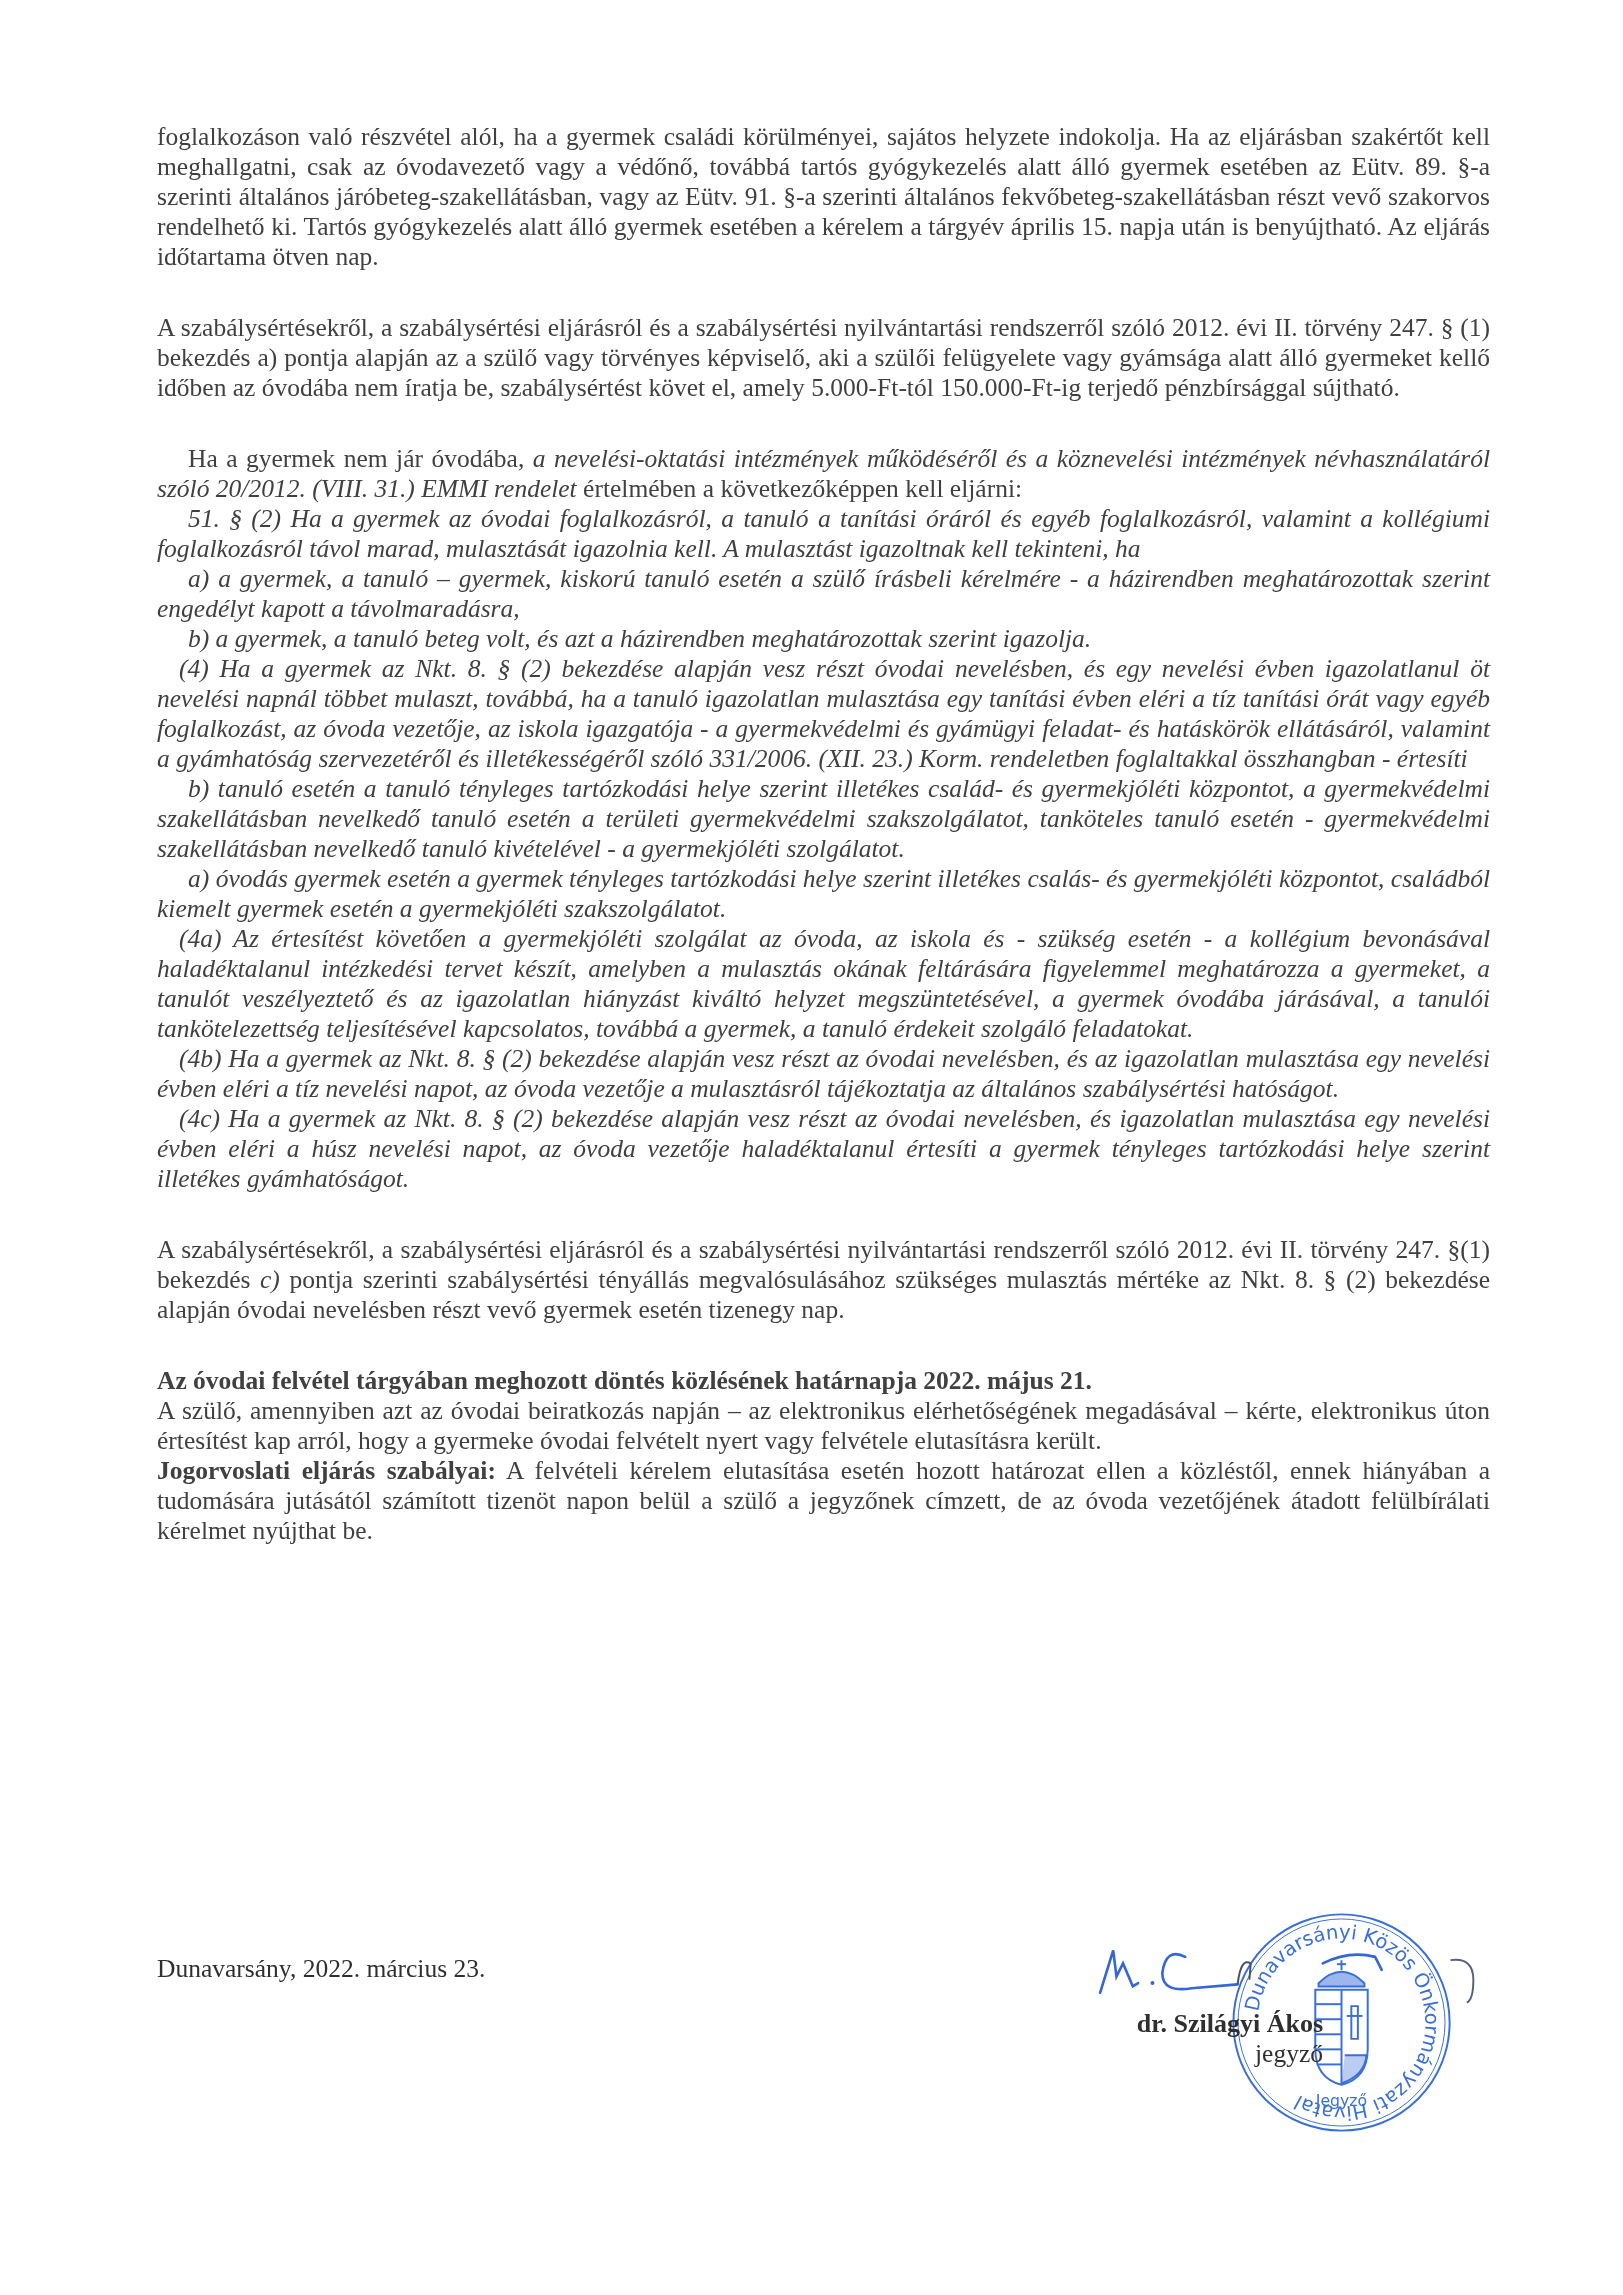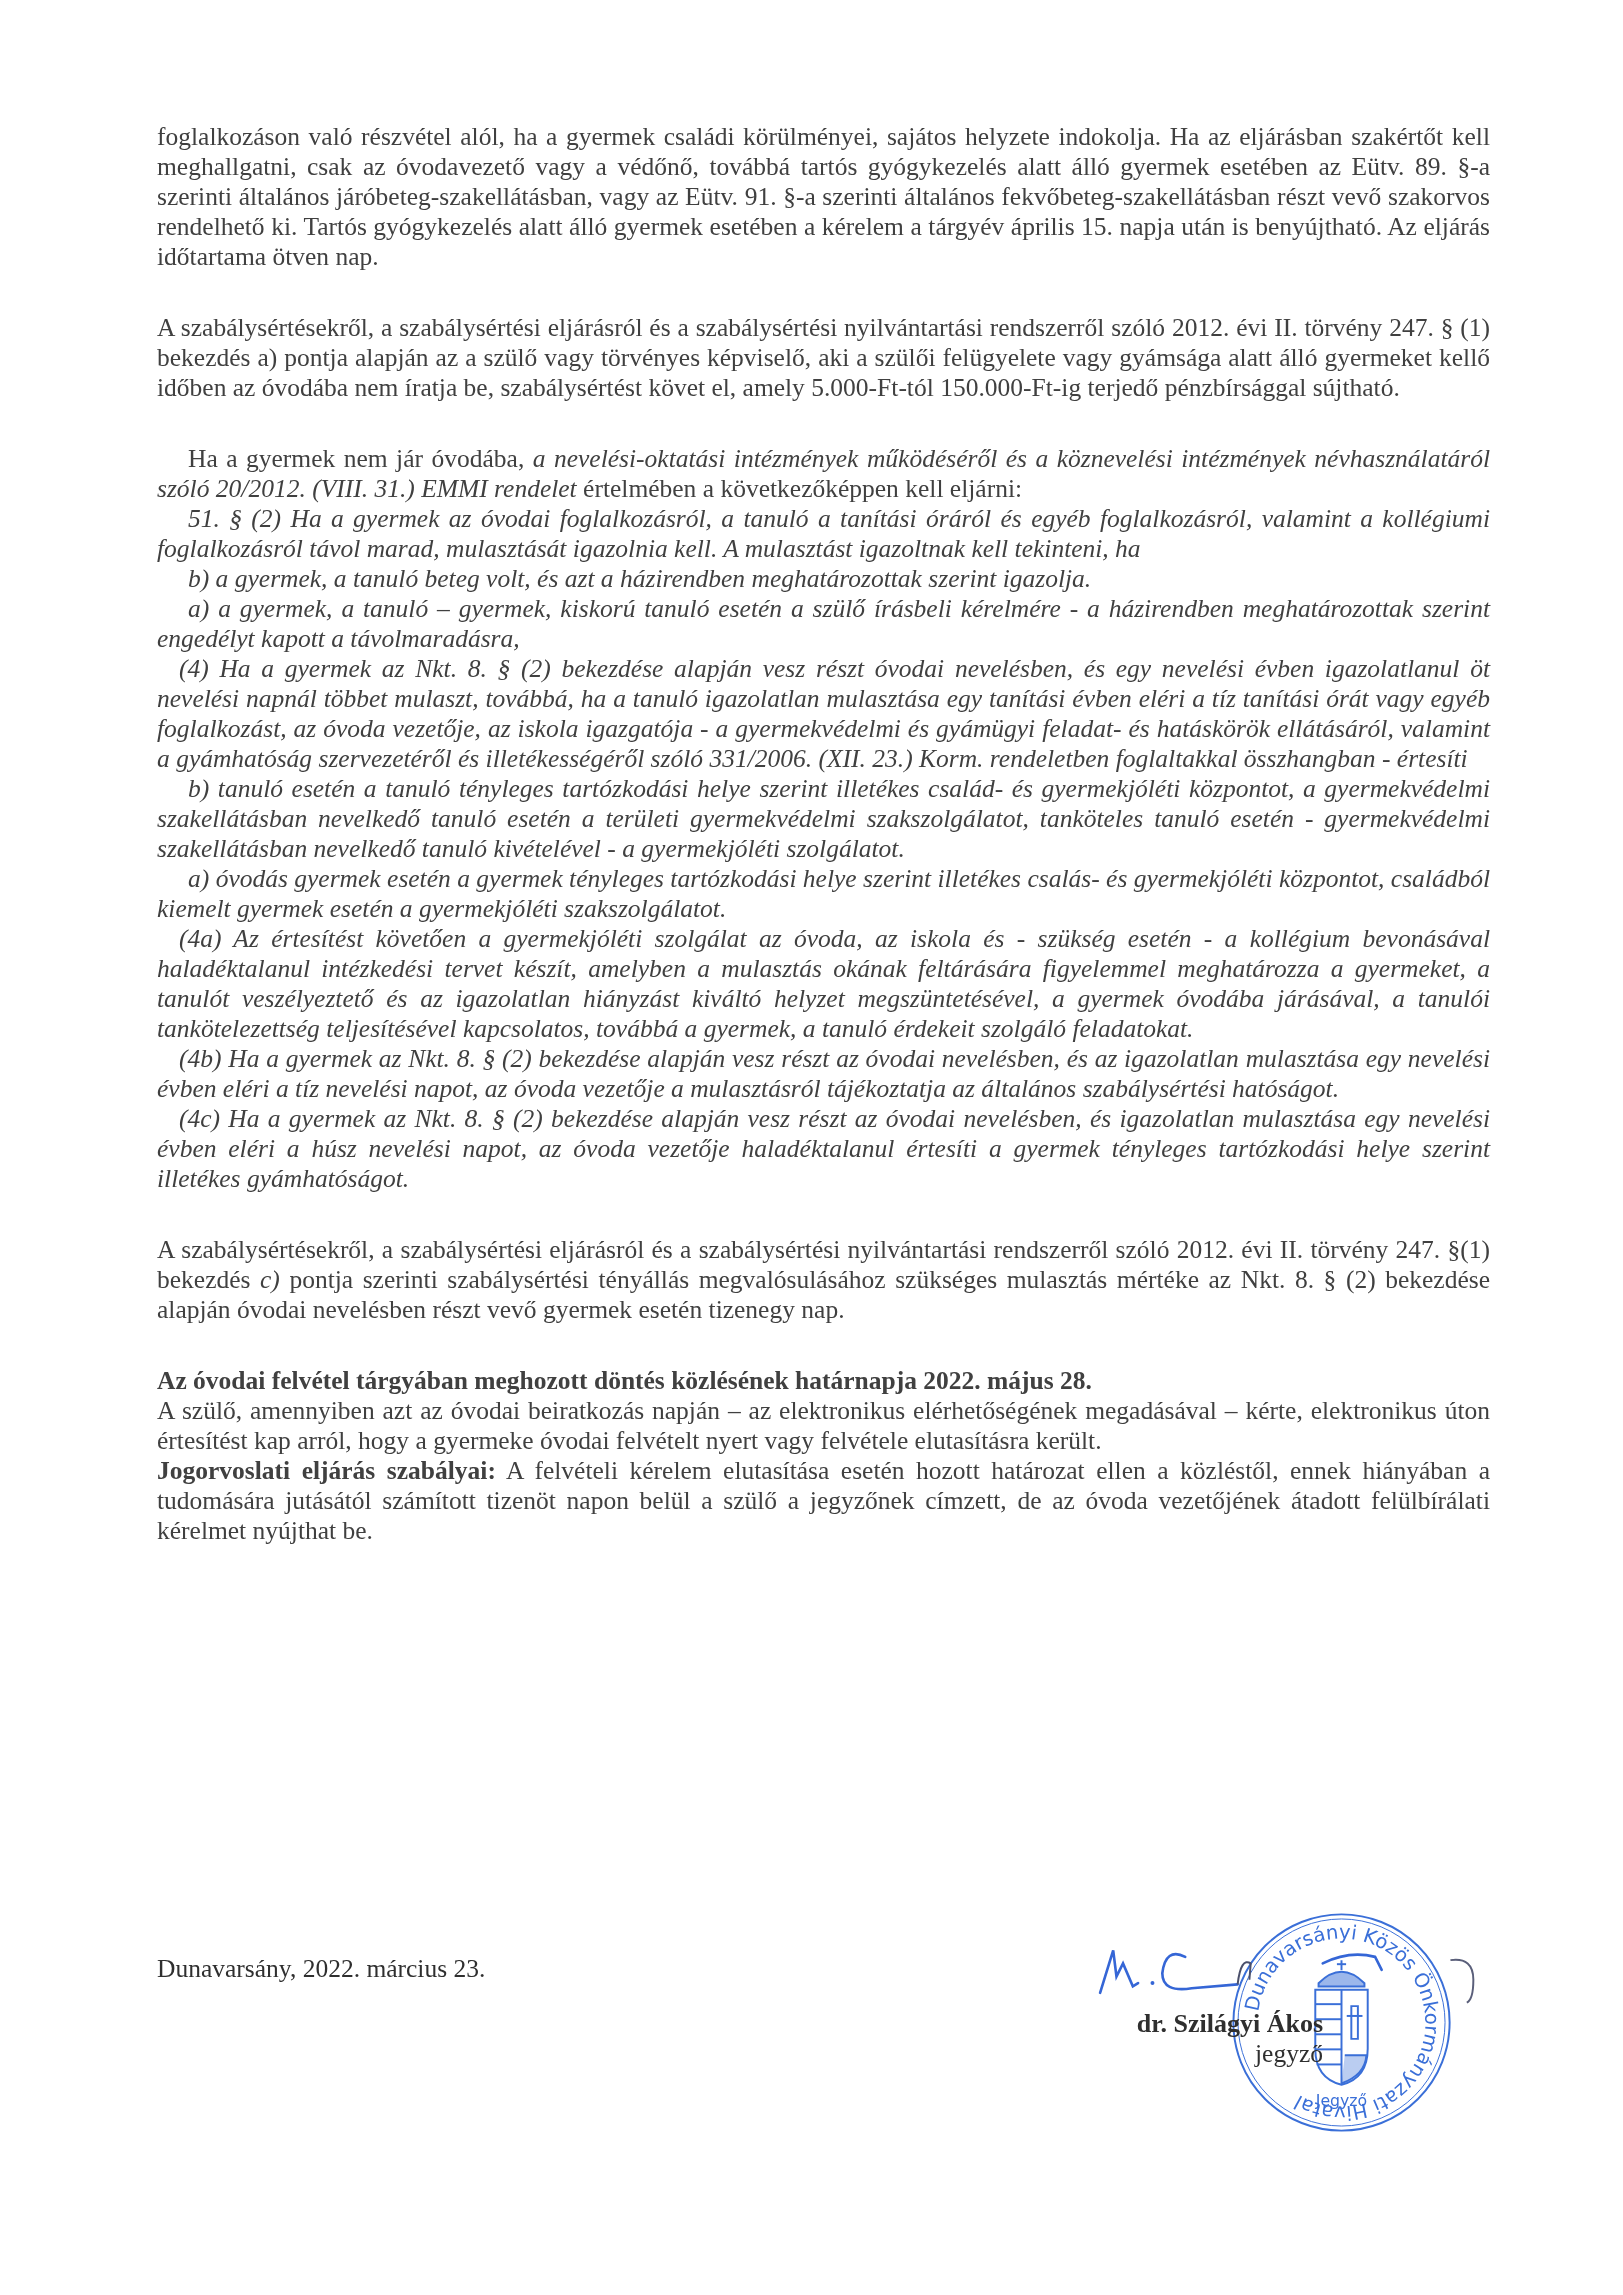--- a/index.html
+++ b/index.html
@@ -27,32 +27,32 @@
 </head>
 <body>
 
 <div class="page">
   <p class="last-left">foglalkozáson való részvétel alól, ha a gyermek családi körülményei, sajátos helyzete indokolja. Ha az eljárásban szakértőt kell meghallgatni, csak az óvodavezető vagy a védőnő, továbbá tartós gyógykezelés alatt álló gyermek esetében az Eütv. 89. §-a szerinti általános járóbeteg-szakellátásban, vagy az Eütv. 91. §-a szerinti általános fekvőbeteg-szakellátásban részt vevő szakorvos rendelhető ki. Tartós gyógykezelés alatt álló gyermek esetében a kérelem a tárgyév április 15. napja után is benyújtható. Az eljárás időtartama ötven nap.</p>
   <div class="gap-lg"></div>
   <p class="last-left">A szabálysértésekről, a szabálysértési eljárásról és a szabálysértési nyilvántartási rendszerről szóló 2012. évi II. törvény 247. § (1) bekezdés a) pontja alapján az a szülő vagy törvényes képviselő, aki a szülői felügyelete vagy gyámsága alatt álló gyermeket kellő időben az óvodába nem íratja be, szabálysértést követ el, amely 5.000-Ft-tól 150.000-Ft-ig terjedő pénzbírsággal sújtható.</p>
   <div class="gap-lg"></div>
   <p class="indent"><span>Ha a gyermek nem jár óvodába, </span><span class="it">a nevelési-oktatási intézmények működéséről és a köznevelési intézmények névhasználatáról szóló 20/2012. (VIII. 31.) EMMI rendelet</span><span> értelmében a következőképpen kell eljárni:</span></p>
   <p class="indent it last-left">51. § (2) Ha a gyermek az óvodai foglalkozásról, a tanuló a tanítási óráról és egyéb foglalkozásról, valamint a kollégiumi foglalkozásról távol marad, mulasztását igazolnia kell. A mulasztást igazoltnak kell tekinteni, ha</p>
+  <p class="indent it">a) a gyermek, a tanuló – gyermek, kiskorú tanuló esetén a szülő írásbeli kérelmére - a házirendben meghatározottak szerint engedélyt kapott a távolmaradásra,</p>
   <p class="indent it">b) a gyermek, a tanuló beteg volt, és azt a házirendben meghatározottak szerint igazolja.</p>
-  <p class="indent it">a) a gyermek, a tanuló – gyermek, kiskorú tanuló esetén a szülő írásbeli kérelmére - a házirendben meghatározottak szerint engedélyt kapott a távolmaradásra,</p>
   <p class="indent-sm it">(4) Ha a gyermek az Nkt. 8. § (2) bekezdése alapján vesz részt óvodai nevelésben, és egy nevelési évben igazolatlanul öt nevelési napnál többet mulaszt, továbbá, ha a tanuló igazolatlan mulasztása egy tanítási évben eléri a tíz tanítási órát vagy egyéb foglalkozást, az óvoda vezetője, az iskola igazgatója - a gyermekvédelmi és gyámügyi feladat- és hatáskörök ellátásáról, valamint a gyámhatóság szervezetéről és illetékességéről szóló 331/2006. (XII. 23.) Korm. rendeletben foglaltakkal összhangban - értesíti</p>
   <p class="indent it">b) tanuló esetén a tanuló tényleges tartózkodási helye szerint illetékes család- és gyermekjóléti központot, a gyermekvédelmi szakellátásban nevelkedő tanuló esetén a területi gyermekvédelmi szakszolgálatot, tanköteles tanuló esetén - gyermekvédelmi szakellátásban nevelkedő tanuló kivételével - a gyermekjóléti szolgálatot.</p>
   <p class="indent it">a) óvodás gyermek esetén a gyermek tényleges tartózkodási helye szerint illetékes csalás- és gyermekjóléti központot, családból kiemelt gyermek esetén a gyermekjóléti szakszolgálatot.</p>
   <p class="indent-sm it">(4a) Az értesítést követően a gyermekjóléti szolgálat az óvoda, az iskola és - szükség esetén - a kollégium bevonásával haladéktalanul intézkedési tervet készít, amelyben a mulasztás okának feltárására figyelemmel meghatározza a gyermeket, a tanulót veszélyeztető és az igazolatlan hiányzást kiváltó helyzet megszüntetésével, a gyermek óvodába járásával, a tanulói tankötelezettség teljesítésével kapcsolatos, továbbá a gyermek, a tanuló érdekeit szolgáló feladatokat.</p>
   <p class="indent-sm it">(4b) Ha a gyermek az Nkt. 8. § (2) bekezdése alapján vesz részt az óvodai nevelésben, és az igazolatlan mulasztása egy nevelési évben eléri a tíz nevelési napot, az óvoda vezetője a mulasztásról tájékoztatja az általános szabálysértési hatóságot.</p>
   <p class="indent-sm it">(4c) Ha a gyermek az Nkt. 8. § (2) bekezdése alapján vesz részt az óvodai nevelésben, és igazolatlan mulasztása egy nevelési évben eléri a húsz nevelési napot, az óvoda vezetője haladéktalanul értesíti a gyermek tényleges tartózkodási helye szerint illetékes gyámhatóságot.</p>
   <div class="gap-lg"></div>
   <p class="last-left"><span>A szabálysértésekről, a szabálysértési eljárásról és a szabálysértési nyilvántartási rendszerről szóló 2012. évi II. törvény 247. §(1) bekezdés </span><span class="it">c)</span><span> pontja szerinti szabálysértési tényállás megvalósulásához szükséges mulasztás mértéke az Nkt. 8. § (2) bekezdése alapján óvodai nevelésben részt vevő gyermek esetén tizenegy nap.</span></p>
   <div class="gap-lg"></div>
-  <p class="b">Az óvodai felvétel tárgyában meghozott döntés közlésének határnapja 2022. május 28.</p>
+  <p class="b">Az óvodai felvétel tárgyában meghozott döntés közlésének határnapja 2022. május 21.</p>
   <p class="last-left">A szülő, amennyiben azt az óvodai beiratkozás napján – az elektronikus elérhetőségének megadásával – kérte, elektronikus úton értesítést kap arról, hogy a gyermeke óvodai felvételt nyert vagy felvétele elutasításra került.</p>
   <p class="last-left"><span class="b">Jogorvoslati eljárás szabályai:</span><span> A felvételi kérelem elutasítása esetén hozott határozat ellen a közléstől, ennek hiányában a tudomására jutásától számított tizenöt napon belül a szülő a jegyzőnek címzett, de az óvoda vezetőjének átadott felülbírálati kérelmet nyújthat be.</span></p>
 </div>
 
 <div class="date">Dunavarsány, 2022. március 23.</div>
 
 <svg class="stamp" viewBox="0 0 380 380">
   <defs>
     <path id="ringPath" d="M190,190 m-128,0 a128,128 0 1,1 256,0 a128,128 0 1,1 -256,0"></path>
     <path id="bottomPath" d="M80,230 Q190,330 300,230"></path>

